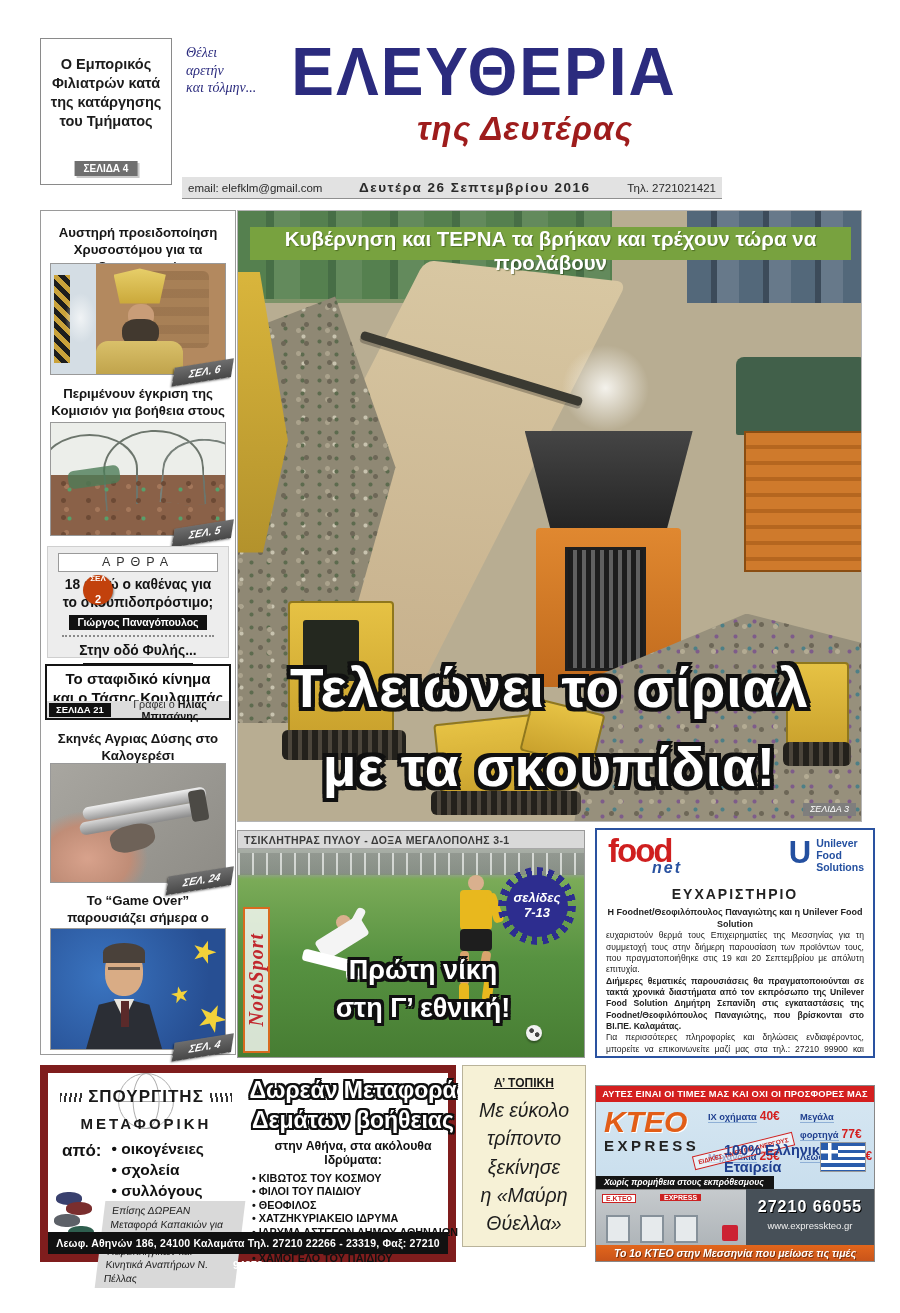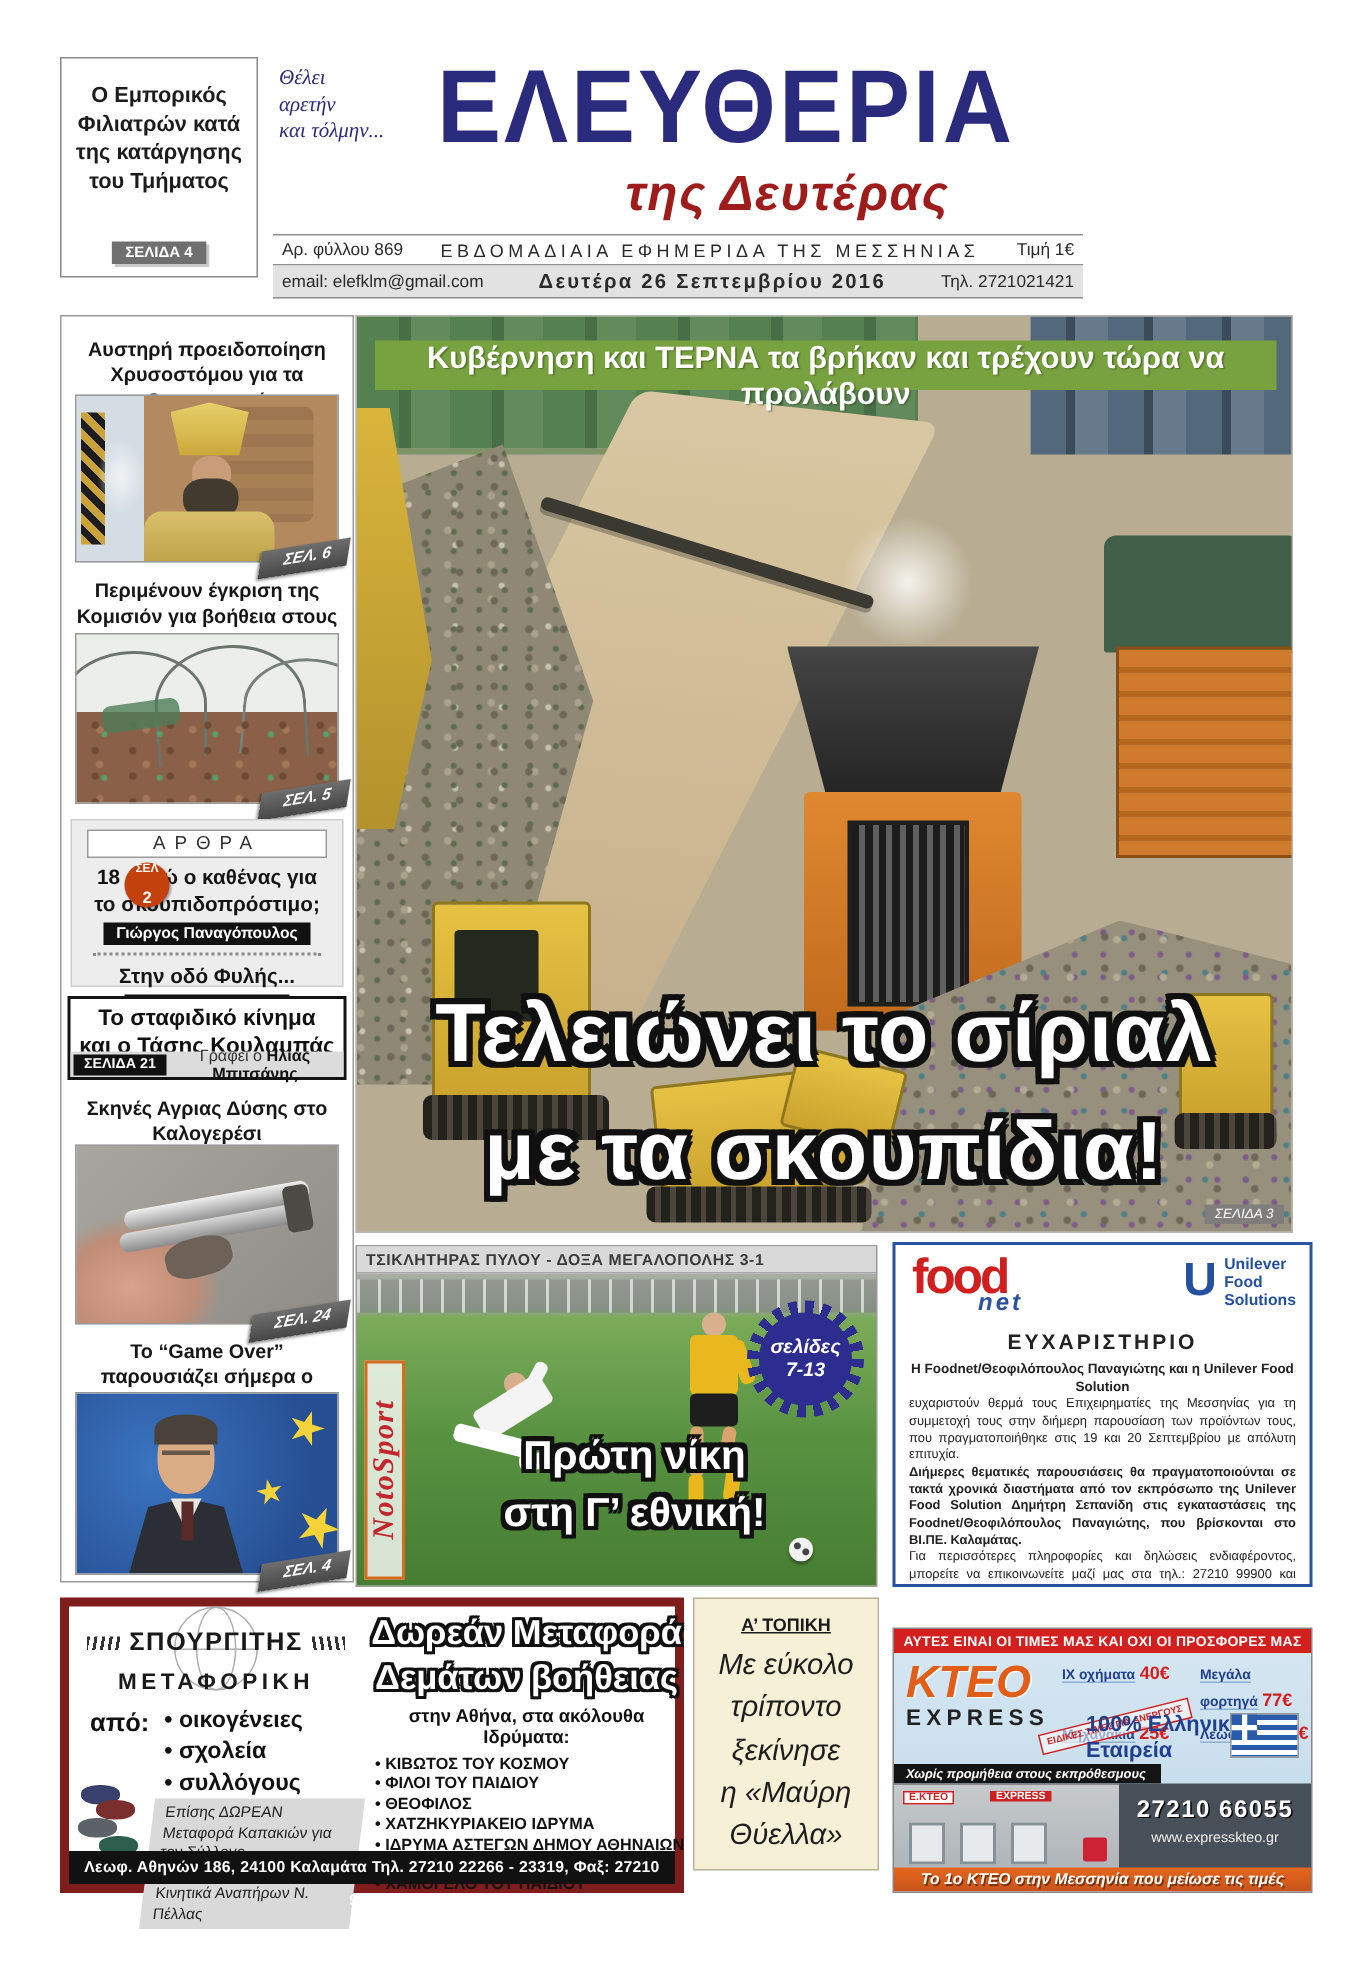--- a/index.html
+++ b/index.html
@@ -152,21 +152,21 @@
   .uni-logo { position:absolute; right:0; top:2px; display:flex; gap:5px; align-items:flex-start; }
   .uni-u { font-size:31px; font-weight:800; color:#2450a0; line-height:.95; }
   .uni-lines { font-size:10.5px; font-weight:bold; color:#2450a0; line-height:1.12; }
   .thanks-title { text-align:center; font-weight:bold; font-size:14px; letter-spacing:2px; color:#222;
                   margin:0 0 5px; }
   .thanks-intro { text-align:center; font-weight:bold; font-size:9px; line-height:1.3; color:#222; }
   .thanks p.tp { font-size:8.6px; line-height:1.32; color:#222; text-align:justify; }
   .thanks p.bold { font-weight:bold; }
 
   
-  .mover { left:40px; top:1065px; width:416px; height:197px; border:6px solid #7f1d1d; background:#fff; }
+  .mover { left:40px; top:1065px; width:416px; height:197px; border:8px solid #7f1d1d; background:#fff; }
   .mover-left { position:absolute; left:0; top:0; width:196px; height:175px; }
   .globe { position:absolute; left:70px; top:0; width:56px; height:56px; border:1.5px solid #9a9a9a;
            border-radius:50%; opacity:.8; }
   .globe::before { content:""; position:absolute; left:50%; top:-1px; bottom:-1px; width:46%;
                    transform:translateX(-50%); border:1.5px solid #9a9a9a; border-radius:50%; }
   .globe::after { content:""; position:absolute; top:50%; left:-1px; right:-1px; border-top:1.5px solid #9a9a9a; }
   .mover-brand { position:absolute; left:0; right:0; top:14px; text-align:center; font-weight:800; font-size:17px;
                  color:#1a1a1a; letter-spacing:1px; }
   .wing { display:inline-block; width:22px; height:9px; vertical-align:middle;
           background:repeating-linear-gradient(100deg,#333 0 2px,transparent 2px 5px); }
@@ -256,25 +256,20 @@
   <div class="motto abs">
     <div>Θέλει</div>
     <div>αρετήν</div>
     <div>και τόλμην...</div>
   </div>
 
   <div class="logo abs">ΕΛΕΥΘΕΡΙΑ</div>
   <div class="logo-sub abs">της Δευτέρας</div>
 
 
-  <div class="inforow r1 abs">
-    <span>Αρ. φύλλου 869</span>
-    <span class="mid">ΕΒΔΟΜΑΔΙΑΙΑ ΕΦΗΜΕΡΙΔΑ ΤΗΣ ΜΕΣΣΗΝΙΑΣ</span>
-    <span>Τιμή 1€</span>
-  </div>
   <div class="inforow r2 abs">
     <span>email: elefklm@gmail.com</span>
     <span class="mid">Δευτέρα 26 Σεπτεμβρίου 2016</span>
     <span>Τηλ. 2721021421</span>
   </div>
 
   <div class="sidebar abs">
 
     <div class="sb-title" style="top:13px;">Αυστηρή προειδοποίηση Χρυσοστόμου για τα Θρησκευτικά</div>
     <div class="ph-wrap" style="top:52px;height:112px;">

